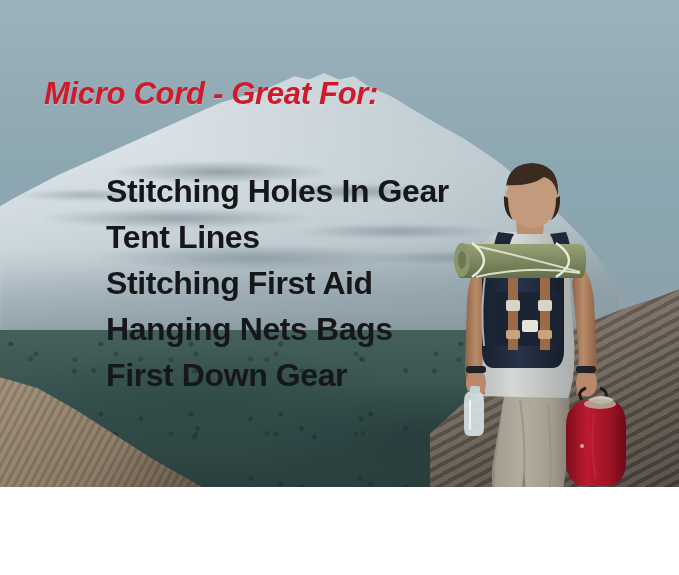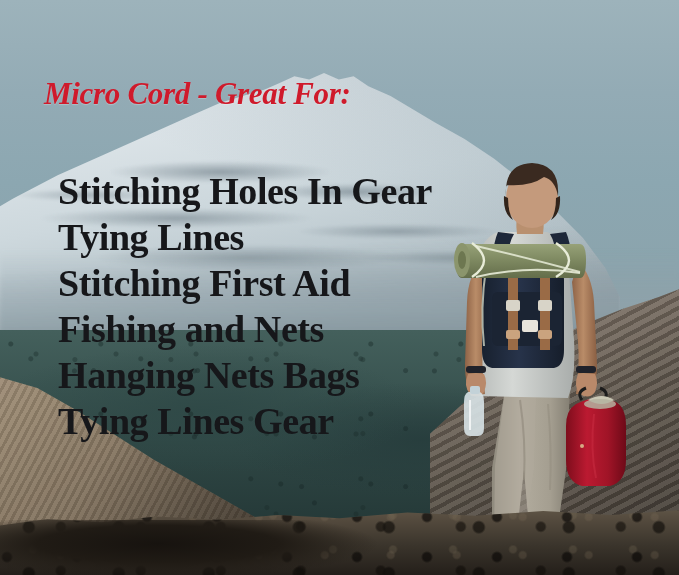--- a/index.html
+++ b/index.html
@@ -3,23 +3,23 @@
 <meta charset="utf-8">
 <style>
   html, body {
     margin: 0;
     padding: 0;
     background: #ffffff;
   }
   #scene {
     position: relative;
     width: 679px;
-    height: 575px;
+    height: 487px;
     overflow: hidden;
-    font-family: Liberation Serif, serif;
+    font-family: Liberation Sans, sans-serif;
     background: #8fa9b3;
   }
 
   
   .layer { position: absolute; }
 
   
   #sky {
     left: 0; top: 0; width: 679px; height: 330px;
     background: linear-gradient(180deg,
@@ -185,26 +185,27 @@
   }
   #uses-list {
     position: absolute;
     left: 58px;
     top: 168px;
     margin: 0;
     padding: 0;
     list-style: none;
   }
   #uses-list li {
-    font-size: 38px;
+    font-size: 32px;
     font-weight: bold;
     line-height: 46px;
     color: #16171a;
     letter-spacing: -0.4px;
     white-space: nowrap;
+    margin-left: 48px;
   }
 </style>
 </head>
 <body>
 
 <div id="scene">
 
   <div class="layer" id="sky"></div>
   <div class="layer" id="volcano"></div>
   <div class="layer" id="volcano-rocks"></div>
@@ -341,20 +342,19 @@
   </svg>
 
   <div class="layer" id="ledge"></div>
   <div class="layer" id="ledge-tex"></div>
   <div class="layer" id="ledge-dark"></div>
 
   <div id="headline">Micro Cord - Great For:</div>
 
   <ul id="uses-list">
     <li>Stitching Holes In Gear</li>
-    <li>Tying Lines</li>
+    <li>Tent Lines</li>
     <li>Stitching First Aid</li>
-    <li>Fishing and Nets</li>
     <li>Hanging Nets Bags</li>
-    <li>Tying Lines Gear</li>
+    <li>First Down Gear</li>
   </ul>
 
 </div>
 
 </body></html>

